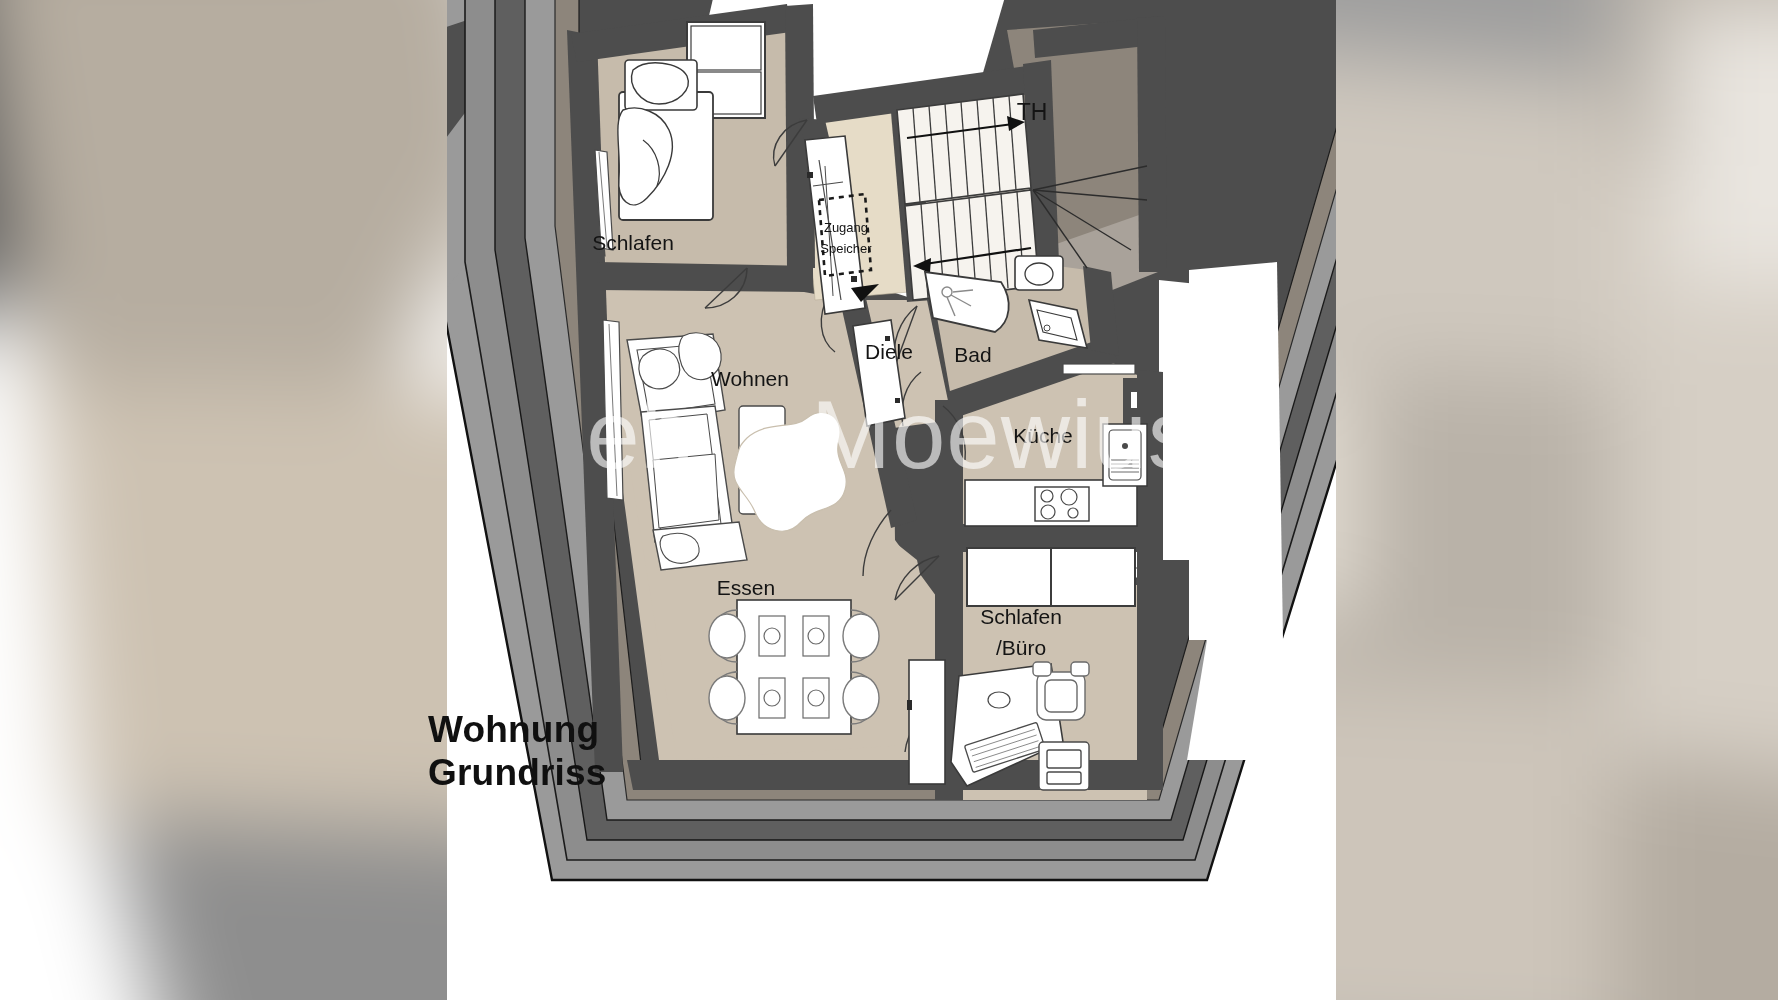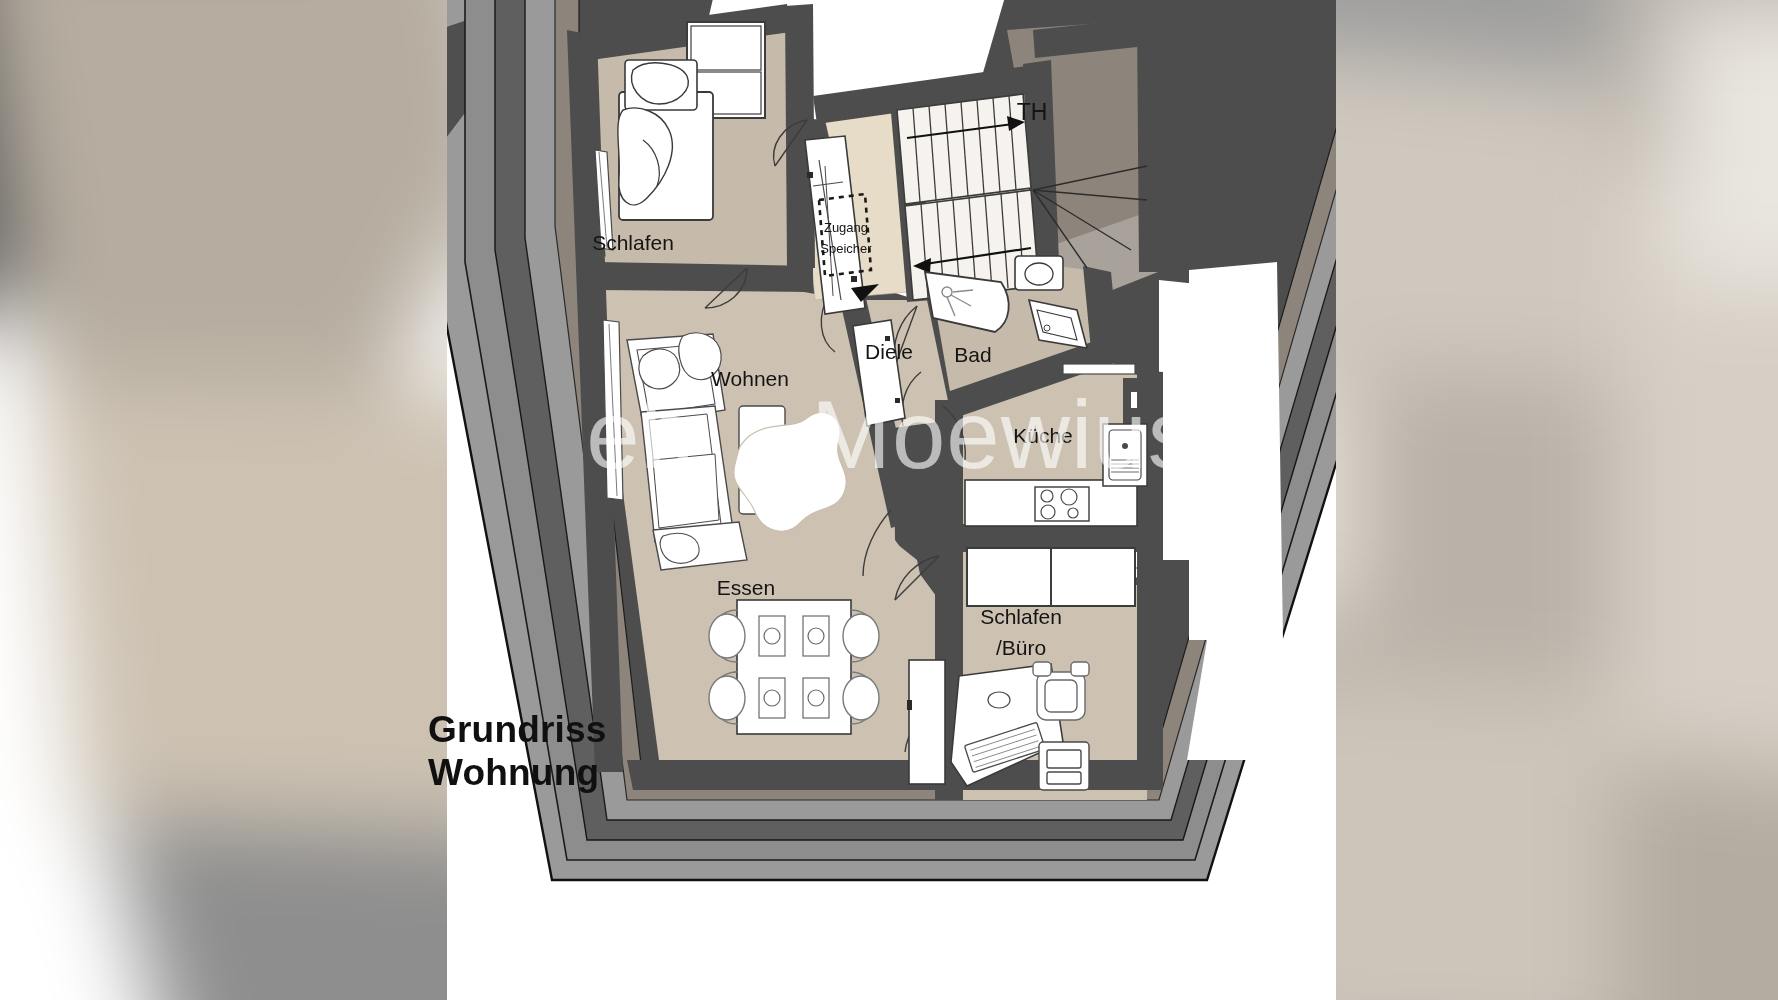--- a/index.html
+++ b/index.html
@@ -514,17 +514,17 @@
           <text class="rlabel-sm" x="399" y="253" text-anchor="middle">Speicher</text>
         </g>
 
       </g>
     </svg>
   </div>
 
   <div id="watermark">eb&nbsp;&nbsp;&nbsp;-Moewius</div>
 
   <div id="caption">
+    <div>Wohnung</div>
     <div>Grundriss</div>
-    <div>Wohnung</div>
   </div>
 
 </div>
 
 </body></html>

